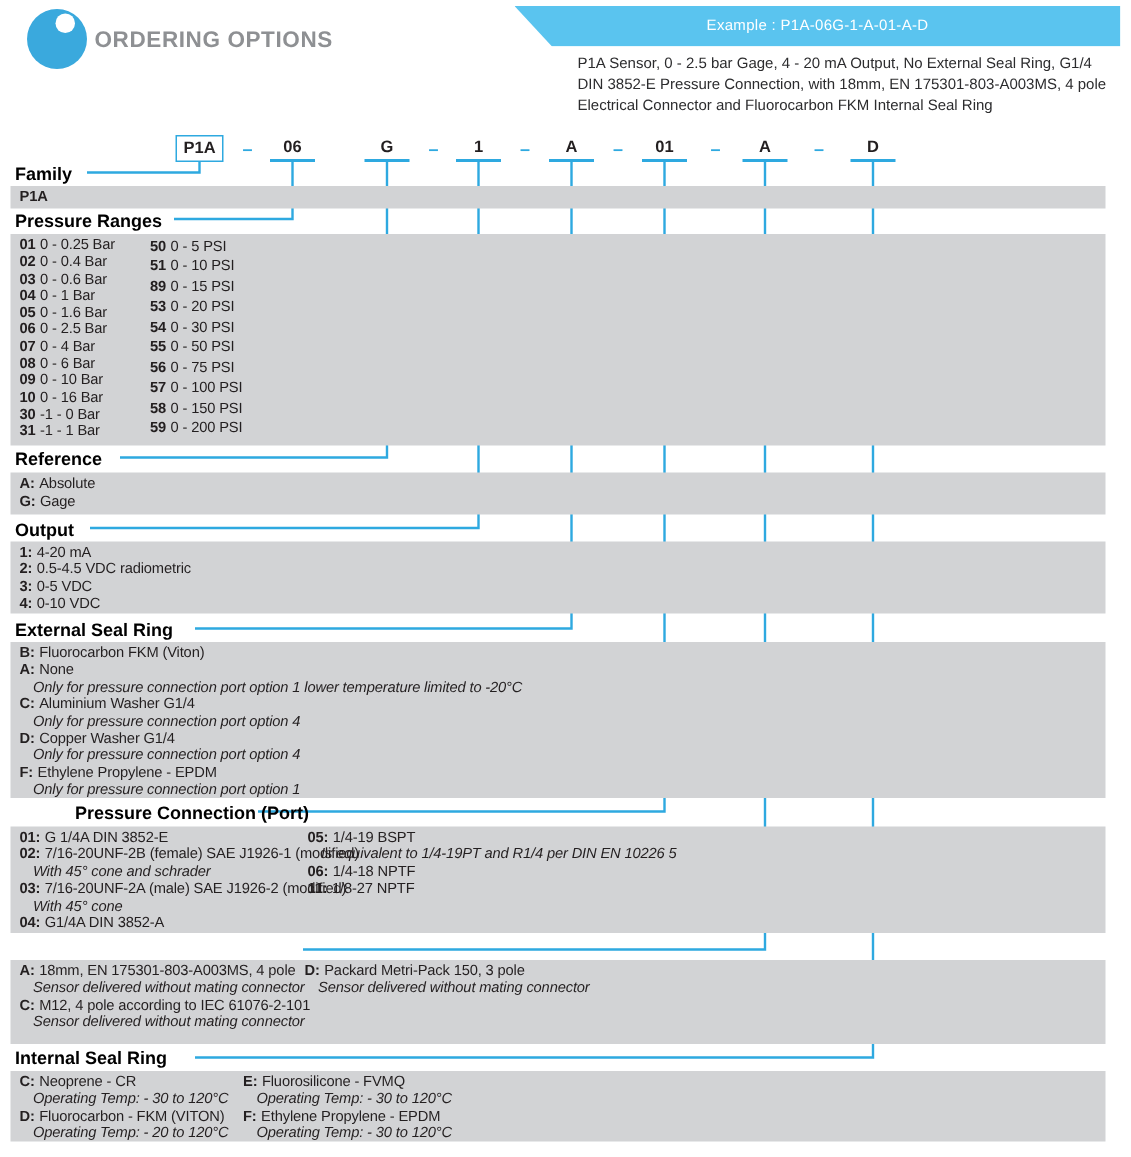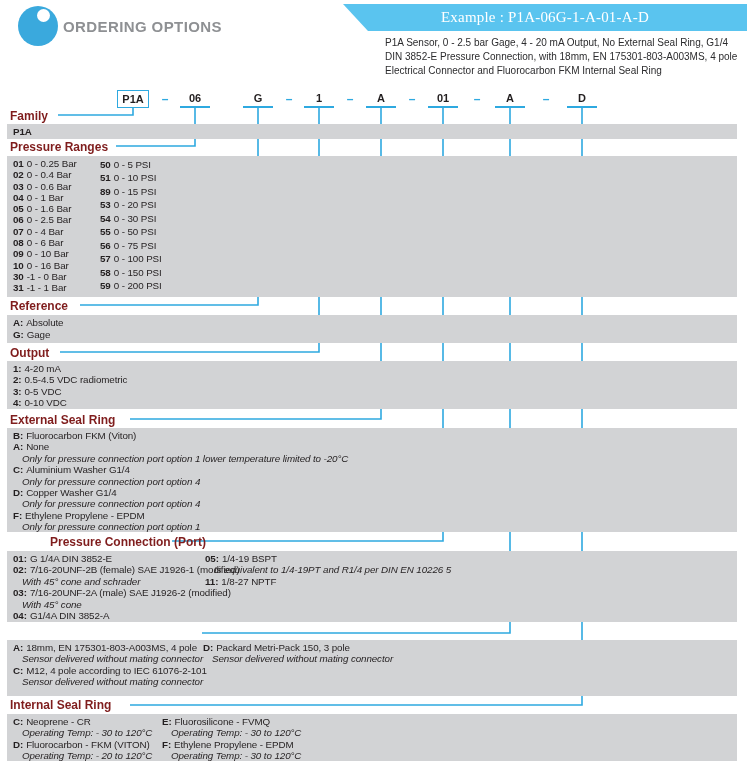--- a/index.html
+++ b/index.html
@@ -15,42 +15,42 @@
     position:relative;width:754px;height:771px;background:#fff;overflow:hidden;
     font-family:"Liberation Sans","DejaVu Sans",sans-serif;color:var(--text);
   }
   
   #brand-icon{position:absolute;left:18px;top:6px;width:40px;height:40px;border-radius:50%;background:var(--icon);}
   #brand-icon .dot{position:absolute;left:19px;top:3px;width:13px;height:13px;border-radius:50%;background:#fff;}
   #page-title{position:absolute;left:63px;top:18px;font-size:15px;font-weight:bold;letter-spacing:.4px;color:var(--title);}
   #banner{
     position:absolute;left:343px;top:4px;width:404px;height:27px;background:var(--banner);
     clip-path:polygon(0 0,100% 0,100% 100%,25px 100%);
-    color:#fff;font-size:15px;line-height:27px;text-align:center;letter-spacing:.2px;font-family:Liberation Serif, serif;
+    color:#fff;font-size:10px;line-height:27px;text-align:center;letter-spacing:.2px;
   }
   #example-desc{position:absolute;left:385px;top:36px;width:356px;font-size:10px;line-height:14px;color:#2c2c2e;}
   
   #code-row{position:absolute;left:0;top:0;width:754px;height:110px;}
   #family-box{
     position:absolute;left:117px;top:90px;width:30px;height:16px;border:1.5px solid var(--accent);
     font-size:11px;font-weight:bold;text-align:center;line-height:16px;background:#fff;
   }
   .code-seg{
     position:absolute;top:92px;width:30px;margin-left:-15px;height:14px;
     font-size:11px;font-weight:bold;text-align:center;border-bottom:2px solid var(--accent);
   }
   .code-dash{
     position:absolute;top:92px;width:20px;margin-left:-10px;height:14px;
     font-size:12px;font-weight:bold;text-align:center;color:var(--accent);
   }
   
   #connectors{position:absolute;left:0;top:0;pointer-events:none;}
   #connectors polyline{fill:none;stroke:var(--accent);stroke-width:1.6px;}
   
-  .section-heading{position:absolute;left:10px;font-size:12px;font-weight:bold;color:#7f1d1d;white-space:nowrap;}
+  .section-heading{position:absolute;left:10px;font-size:12px;font-weight:bold;color:#000000;white-space:nowrap;}
   .band{position:absolute;left:7px;width:730px;background:var(--band);}
   .col{position:absolute;top:2px;font-size:9.8px;letter-spacing:-0.1px;white-space:nowrap;}
   .item .code{font-weight:bold;margin-right:3px;}
   .note{font-style:italic;padding-left:9px;}
 </style>
 </head>
 <body>
 
 <div id="page">
 
@@ -162,20 +162,21 @@
           <div class="item"><span class="code">01:</span><span class="lbl">G 1/4A DIN 3852-E</span></div>
           <div class="item"><span class="code">02:</span><span class="lbl">7/16-20UNF-2B (female) SAE J1926-1 (modified)</span></div>
           <div class="note">With 45° cone and schrader</div>
           <div class="item"><span class="code">03:</span><span class="lbl">7/16-20UNF-2A (male) SAE J1926-2 (modified)</span></div>
           <div class="note">With 45° cone</div>
           <div class="item"><span class="code">04:</span><span class="lbl">G1/4A DIN 3852-A</span></div>
         </div>
         <div class="col" style="left: 198px; line-height: 11.4px;">
           <div class="item"><span class="code">05:</span><span class="lbl">1/4-19 BSPT</span></div>
           <div class="note">Is equivalent to 1/4-19PT and R1/4 per DIN EN 10226 5</div>
+          <div class="item"><span class="code">06:</span><span class="lbl">1/4-18 NPTF</span></div>
           <div class="item"><span class="code">11:</span><span class="lbl">1/8-27 NPTF</span></div>
         </div>
       </div>
       <div class="section-heading" style="top: 627px; margin-top: 22px;">Built-In Electrical Connection</div>
       <div class="band" style="top: 640px; height: 56px;">
         <div class="col" style="left: 6px; line-height: 11.4px;">
           <div class="item"><span class="code">A:</span><span class="lbl">18mm, EN 175301-803-A003MS, 4 pole</span></div>
           <div class="note">Sensor delivered without mating connector</div>
           <div class="item"><span class="code">C:</span><span class="lbl">M12, 4 pole according to IEC 61076-2-101</span></div>
           <div class="note">Sensor delivered without mating connector</div>

